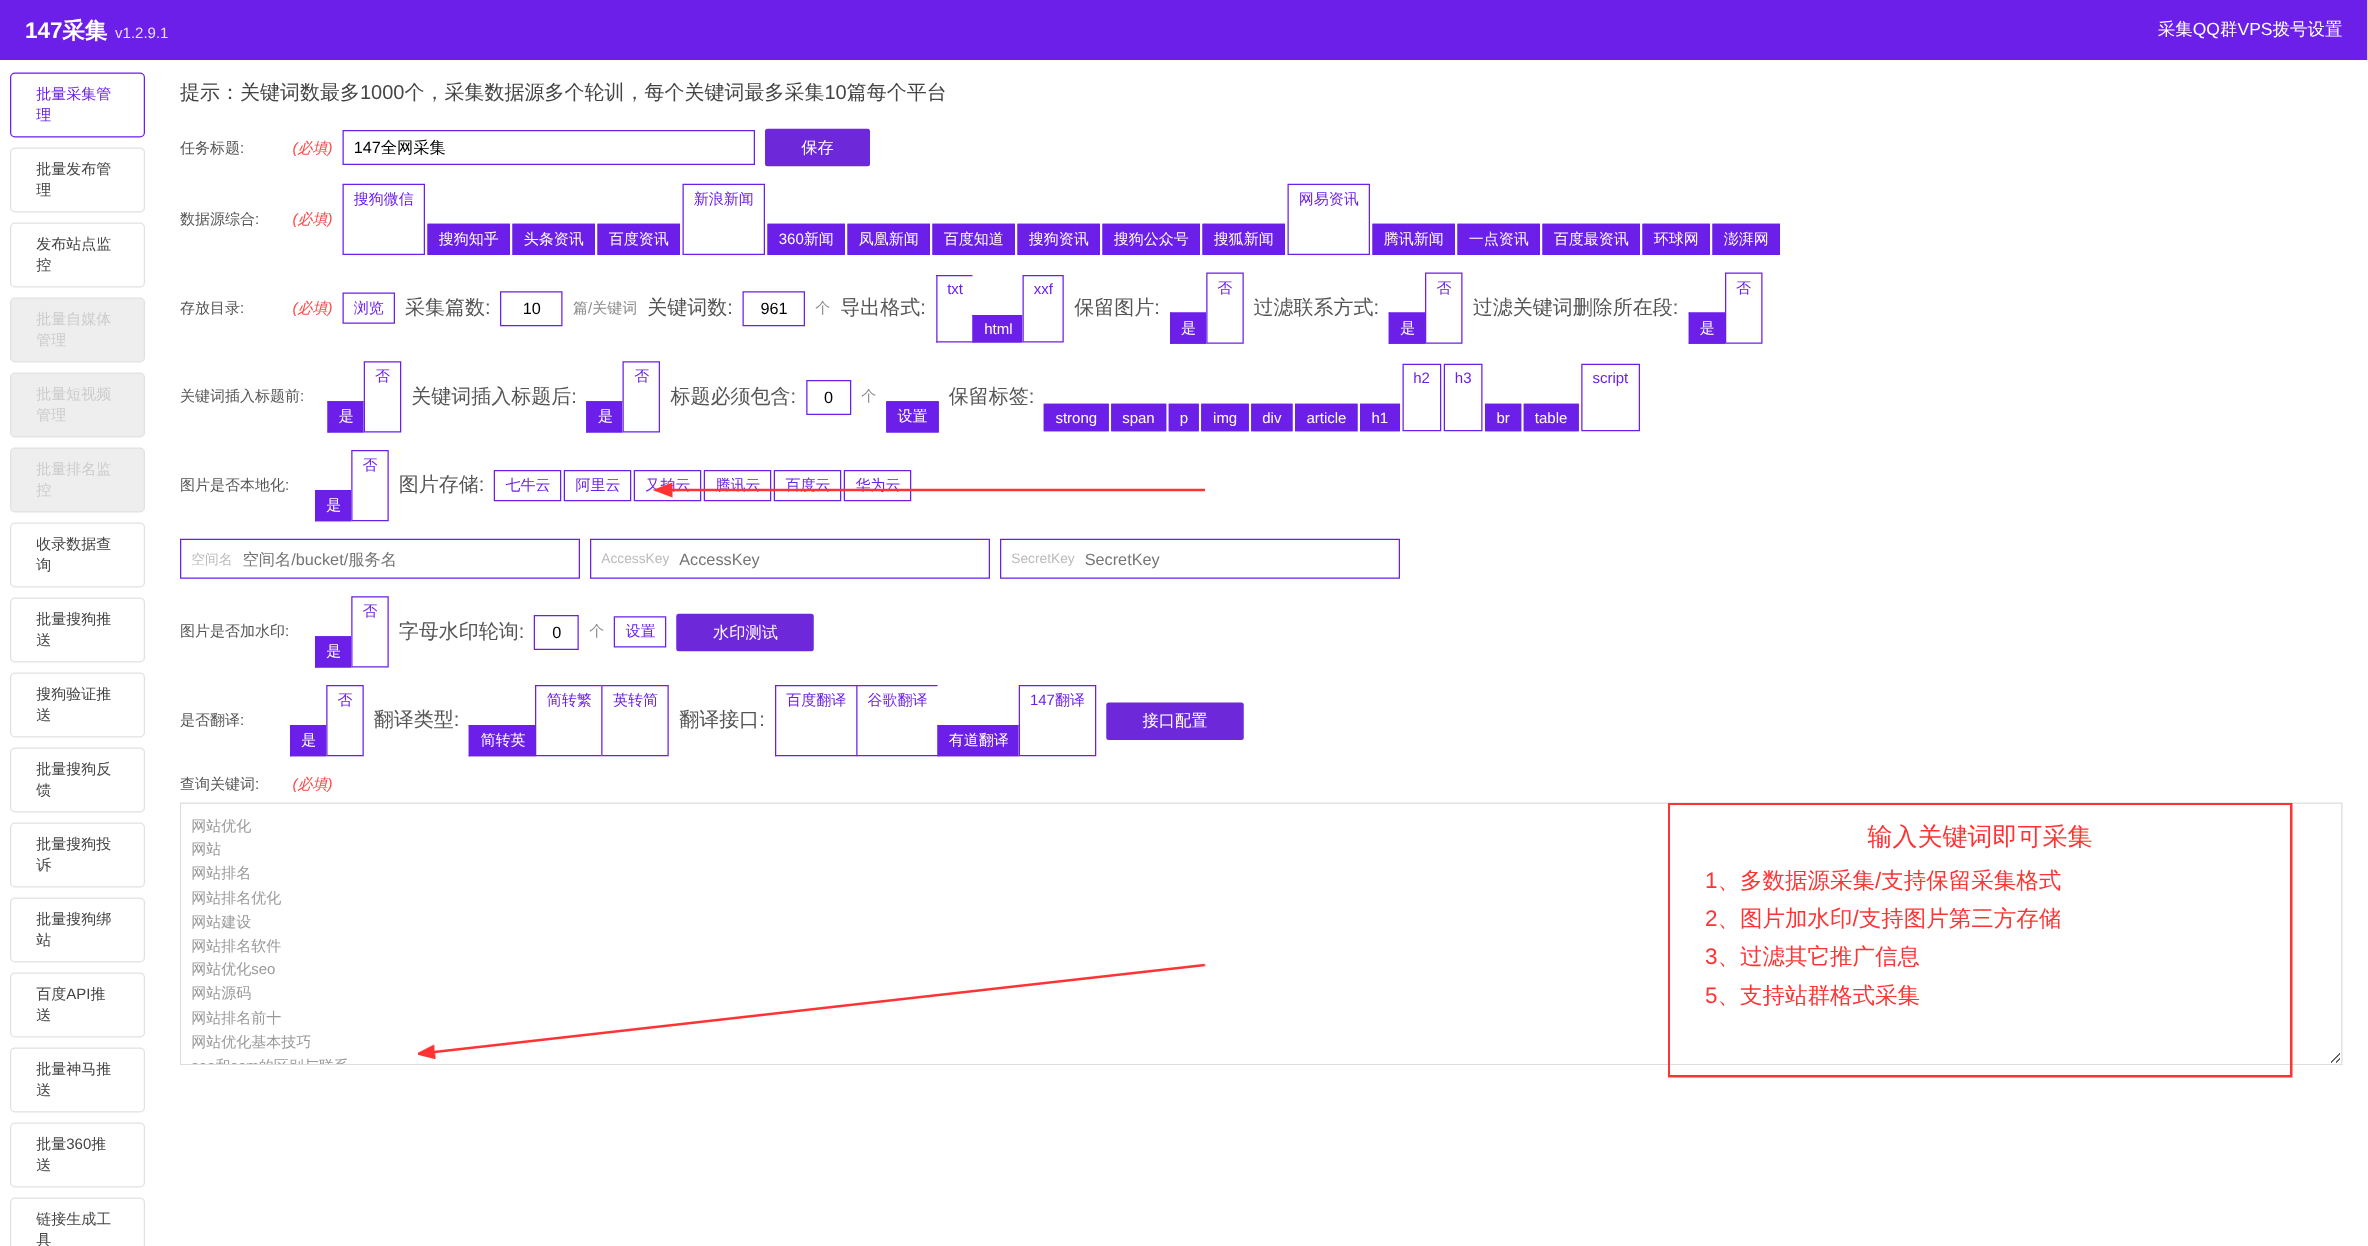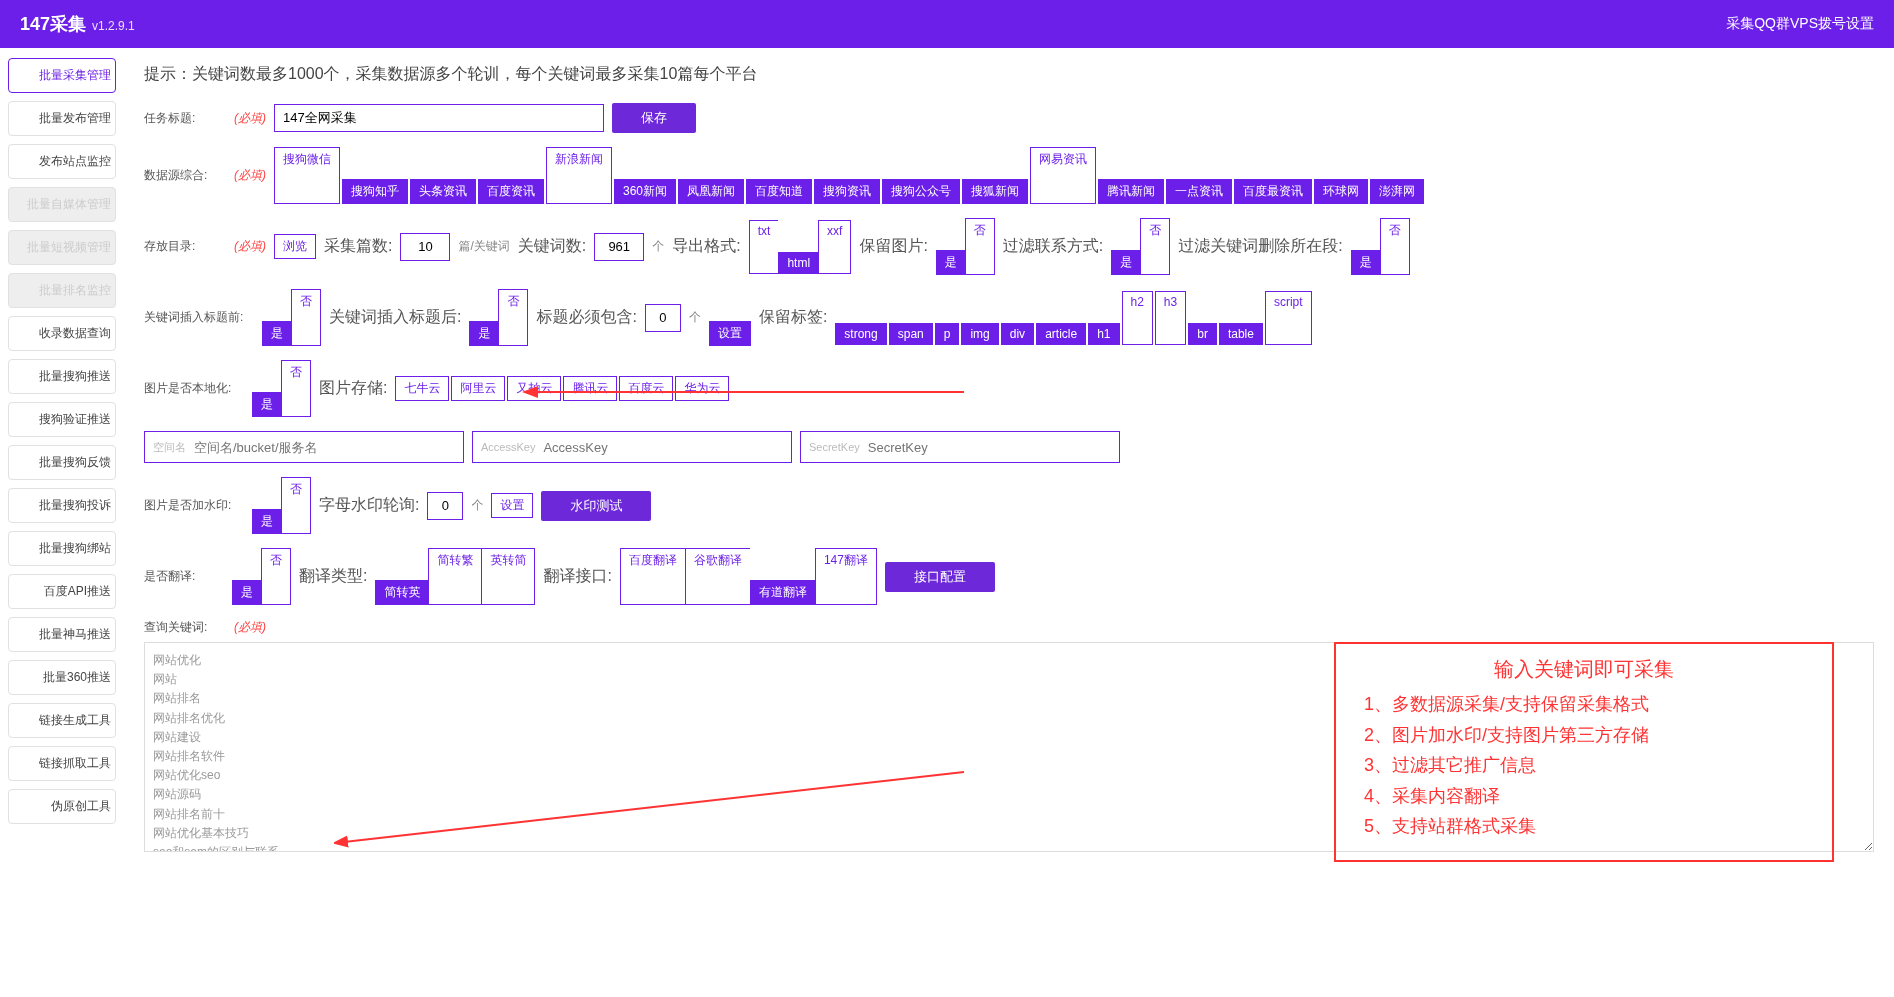--- a/index.html
+++ b/index.html
@@ -5,21 +5,21 @@
 * { box-sizing: border-box; margin: 0; padding: 0; }
 body { font-family: Arial, "Microsoft YaHei", sans-serif; font-size: 12px; background: #fff; }
 .header { background: #6b1fe8; color: #fff; height: 48px; display: flex; align-items: center; padding: 0 20px; justify-content: space-between; }
 .header-left { display: flex; align-items: baseline; gap: 6px; }
 .app-title { font-size: 18px; font-weight: bold; }
 .app-version { font-size: 12px; opacity: 0.85; }
 .header-right { display: flex; font-size: 14px; }
 .header-right span { cursor: pointer; }
 .layout { display: flex; }
 .sidebar { width: 124px; padding: 10px 8px; display: flex; flex-direction: column; gap: 8px; }
-.side-btn { border: 1px solid #e1e1e1; border-radius: 4px; padding: 8px 4px; text-align: right; cursor: pointer; font-size: 12px; background: #fff; color: #444; }
+.side-btn { border: 1px solid #e1e1e1; border-radius: 4px; padding: 8px 20px; text-align: left; cursor: pointer; font-size: 12px; background: #fff; color: #444; }
 .side-btn.active { color: #6b1fe8; border-color: #6b1fe8; }
 .side-btn.disabled { background: #eee; color: #ccc; }
 .main { flex: 1; padding: 16px 20px; }
 .hint { font-size: 16px; color: #444; margin-bottom: 18px; }
 .row { display: flex; align-items: center; gap: 8px; margin-bottom: 14px; flex-wrap: wrap; }
 .label { width: 80px; color: #555; flex-shrink: 0; }
 .req { color: #f44; margin-left: 2px; font-style: italic; }
 .text-input { border: 1px solid #6b1fe8; padding: 4px 8px; font-size: 13px; height: 28px; }
 .text-input.wide { width: 330px; }
 .text-input.sm { width: 50px; text-align: center; }
@@ -265,21 +265,20 @@
 网站搭建
 网站排名查询
 网站优化培训
 seo是什么意思</textarea>
 
       <div class="anno-box" style="right:40px; top:0; width:500px; height:220px;">
         <h3>输入关键词即可采集</h3>
         <div>1、多数据源采集/支持保留采集格式</div>
         <div>2、图片加水印/支持图片第三方存储</div>
         <div>3、过滤其它推广信息</div>
-        <div>4、采集内容翻译</div>
         <div>5、支持站群格式采集</div>
       </div>
 
       <svg class="arrow" style="left:190px; top:-260px; width:650px; height:260px;">
         <defs>
             <marker id="ah1" markerWidth="10" markerHeight="10" refX="2" refY="3" orient="auto">
               <path d="M0,0 L0,6 L8,3 z" fill="#f33"></path>
             </marker>
           </defs>
         <line x1="630" y1="10" x2="200" y2="10" stroke="#f33" stroke-width="2" marker-end="url(#ah1)"></line>

